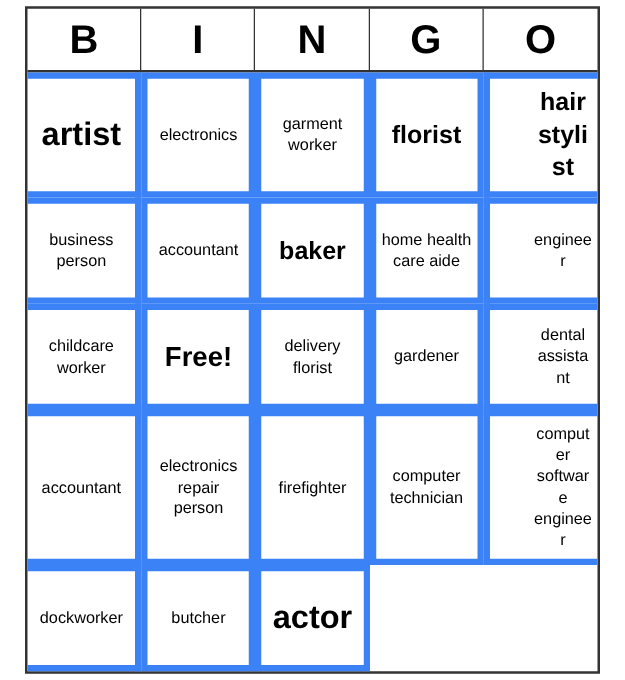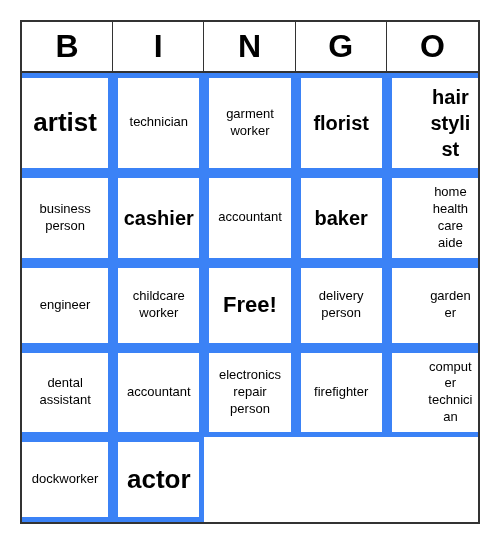--- a/index.html
+++ b/index.html
@@ -66,35 +66,36 @@
 <div class="bingo-card">
   <div class="bingo-header">
   <div class="bingo-header-cell">B</div>
       <div class="bingo-header-cell">I</div>
       <div class="bingo-header-cell">N</div>
       <div class="bingo-header-cell">G</div>
       <div class="bingo-header-cell">O</div>
     </div>
   <div class="bingo-grid">
   <div class="bingo-cell xlarge-text">artist</div>
-      <div class="bingo-cell">technician</div>
+      <div class="bingo-cell">electronics</div>
       <div class="bingo-cell">garment worker</div>
       <div class="bingo-cell large-text">florist</div>
       <div class="bingo-cell large-text">hair stylist</div>
       <div class="bingo-cell">business person</div>
-      <div class="bingo-cell large-text">cashier</div>
       <div class="bingo-cell">accountant</div>
       <div class="bingo-cell large-text">baker</div>
       <div class="bingo-cell">home health care aide</div>
       <div class="bingo-cell">engineer</div>
       <div class="bingo-cell">childcare worker</div>
       <div class="bingo-cell free">Free!</div>
-      <div class="bingo-cell">delivery person</div>
+      <div class="bingo-cell">delivery florist</div>
       <div class="bingo-cell">gardener</div>
       <div class="bingo-cell">dental assistant</div>
       <div class="bingo-cell">accountant</div>
       <div class="bingo-cell">electronics repair person</div>
       <div class="bingo-cell">firefighter</div>
       <div class="bingo-cell">computer technician</div>
+      <div class="bingo-cell">computer software engineer</div>
       <div class="bingo-cell">dockworker</div>
+      <div class="bingo-cell">butcher</div>
       <div class="bingo-cell xlarge-text">actor</div>
     </div>
 </div>
 
 </body></html>

